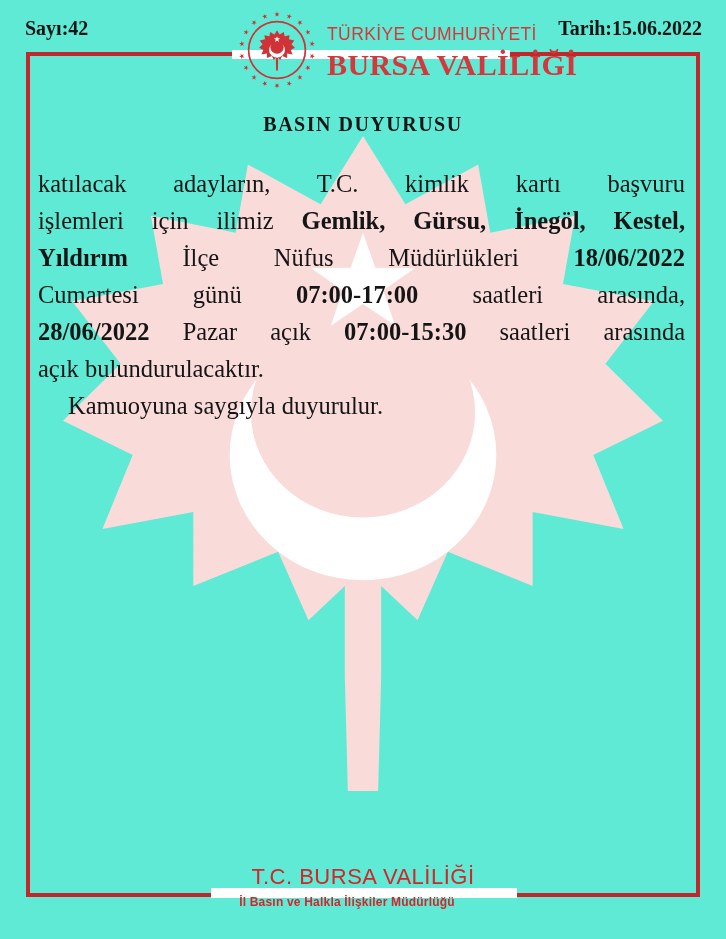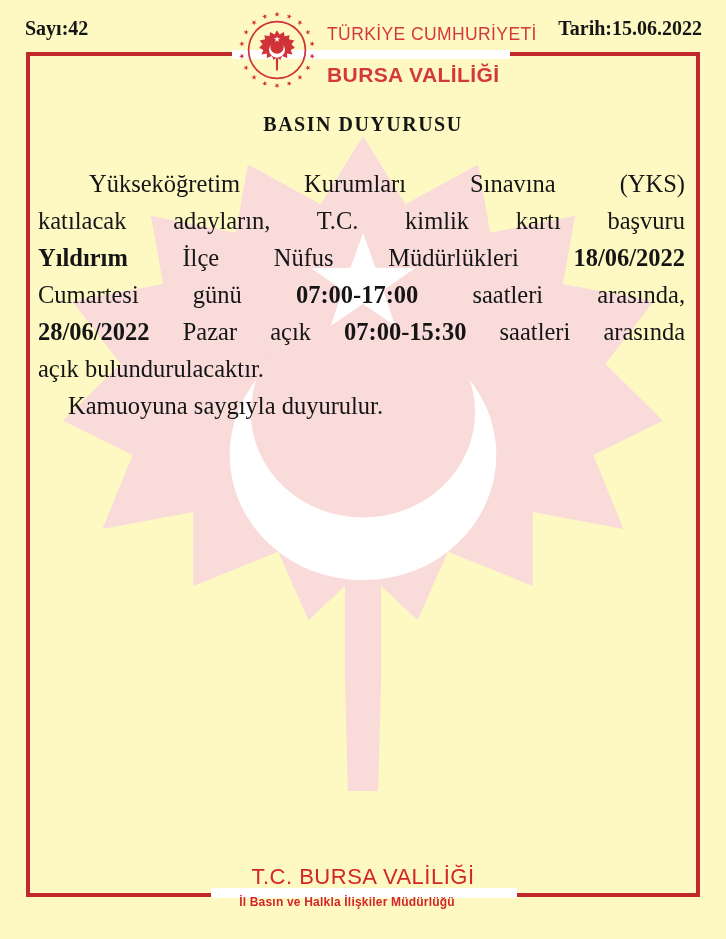--- a/index.html
+++ b/index.html
@@ -5,35 +5,35 @@
   :root{
     --border-red:#c1282b;
     --header-red:#d5383c;
     --footer-red:#d2262b;
     --watermark-pink:#f9dbda;
     --body-text:#151515;
   }
   *{box-sizing:border-box;}
   html,body{margin:0;padding:0;background:#fff;}
   #page{
-    position:relative;width:726px;height:939px;background:#fef9c3;overflow:hidden;
+    position:relative;width:726px;height:939px;background:#5eead4;overflow:hidden;
     font-family:"Liberation Serif",serif;color:var(--body-text);
   }
   .sayi{position:absolute;left:25px;top:17px;font-weight:bold;font-size:20px;}
   .tarih{position:absolute;right:24px;top:17px;font-weight:bold;font-size:20px;}
   .frame{
     position:absolute;left:26px;top:52px;width:674px;height:845px;
     border:4px solid var(--border-red);
   }
   .top-mask{position:absolute;left:232px;top:50px;width:278px;height:9px;background:#fff;z-index:2;}
   .bottom-mask{position:absolute;left:211px;top:888px;width:306px;height:10px;background:#fff;z-index:2;}
   .emblem{position:absolute;left:234px;top:7px;width:86px;height:86px;z-index:3;}
   .hdr-text{position:absolute;left:327px;top:26px;z-index:3;font-family:"Liberation Sans",sans-serif;color:var(--header-red);line-height:1;}
   .hdr1{font-size:17.5px;font-weight:500;letter-spacing:.4px;}
-  .hdr2{font-size:21px;font-weight:bold;letter-spacing:.4px;margin-top:20px;}
+  .hdr2{font-size:30px;font-weight:bold;letter-spacing:.4px;margin-top:6px;font-family:Liberation Serif, serif;}
   .title{
     position:absolute;left:30px;top:113px;width:666px;text-align:center;z-index:3;
     font-weight:bold;font-size:20px;letter-spacing:1.5px;
   }
   .watermark{position:absolute;left:60px;top:136px;width:606px;height:655px;color:var(--watermark-pink);z-index:0;}
   .body-block{
     position:absolute;left:38px;top:165px;width:647px;z-index:3;
     font-size:24.5px;line-height:37px;
   }
   .line{white-space:normal;}
@@ -110,22 +110,22 @@
   </svg>
 
   <div class="hdr-text">
     <div class="hdr1">TÜRKİYE CUMHURİYETİ</div>
     <div class="hdr2">BURSA VALİLİĞİ</div>
   </div>
 
   <div class="title">BASIN DUYURUSU</div>
 
   <div class="body-block">
-      <div class="line j ind"><span>Yükseköğretim Kurumları Sınavına (YKS)</span></div>
       <div class="line j"><span>katılacak adayların, T.C. kimlik kartı başvuru</span></div>
+      <div class="line j"><span>işlemleri için ilimiz</span> <span class="b">Gemlik, Gürsu, İnegöl, Kestel,</span></div>
       <div class="line j"><span class="b">Yıldırım</span> <span>İlçe Nüfus Müdürlükleri</span> <span class="b">18/06/2022</span></div>
       <div class="line j"><span>Cumartesi günü</span> <span class="b">07:00-17:00</span> <span>saatleri arasında,</span></div>
       <div class="line j"><span class="b">28/06/2022</span> <span>Pazar açık</span> <span class="b">07:00-15:30</span> <span>saatleri arasında</span></div>
       <div class="line"><span>açık bulundurulacaktır.</span></div>
       <div class="line ind2"><span>Kamuoyuna saygıyla duyurulur.</span></div>
     </div>
 
   <div class="footer1">T.C. BURSA VALİLİĞİ</div>
   <div class="footer2">İl Basın ve Halkla İlişkiler Müdürlüğü</div>
 

